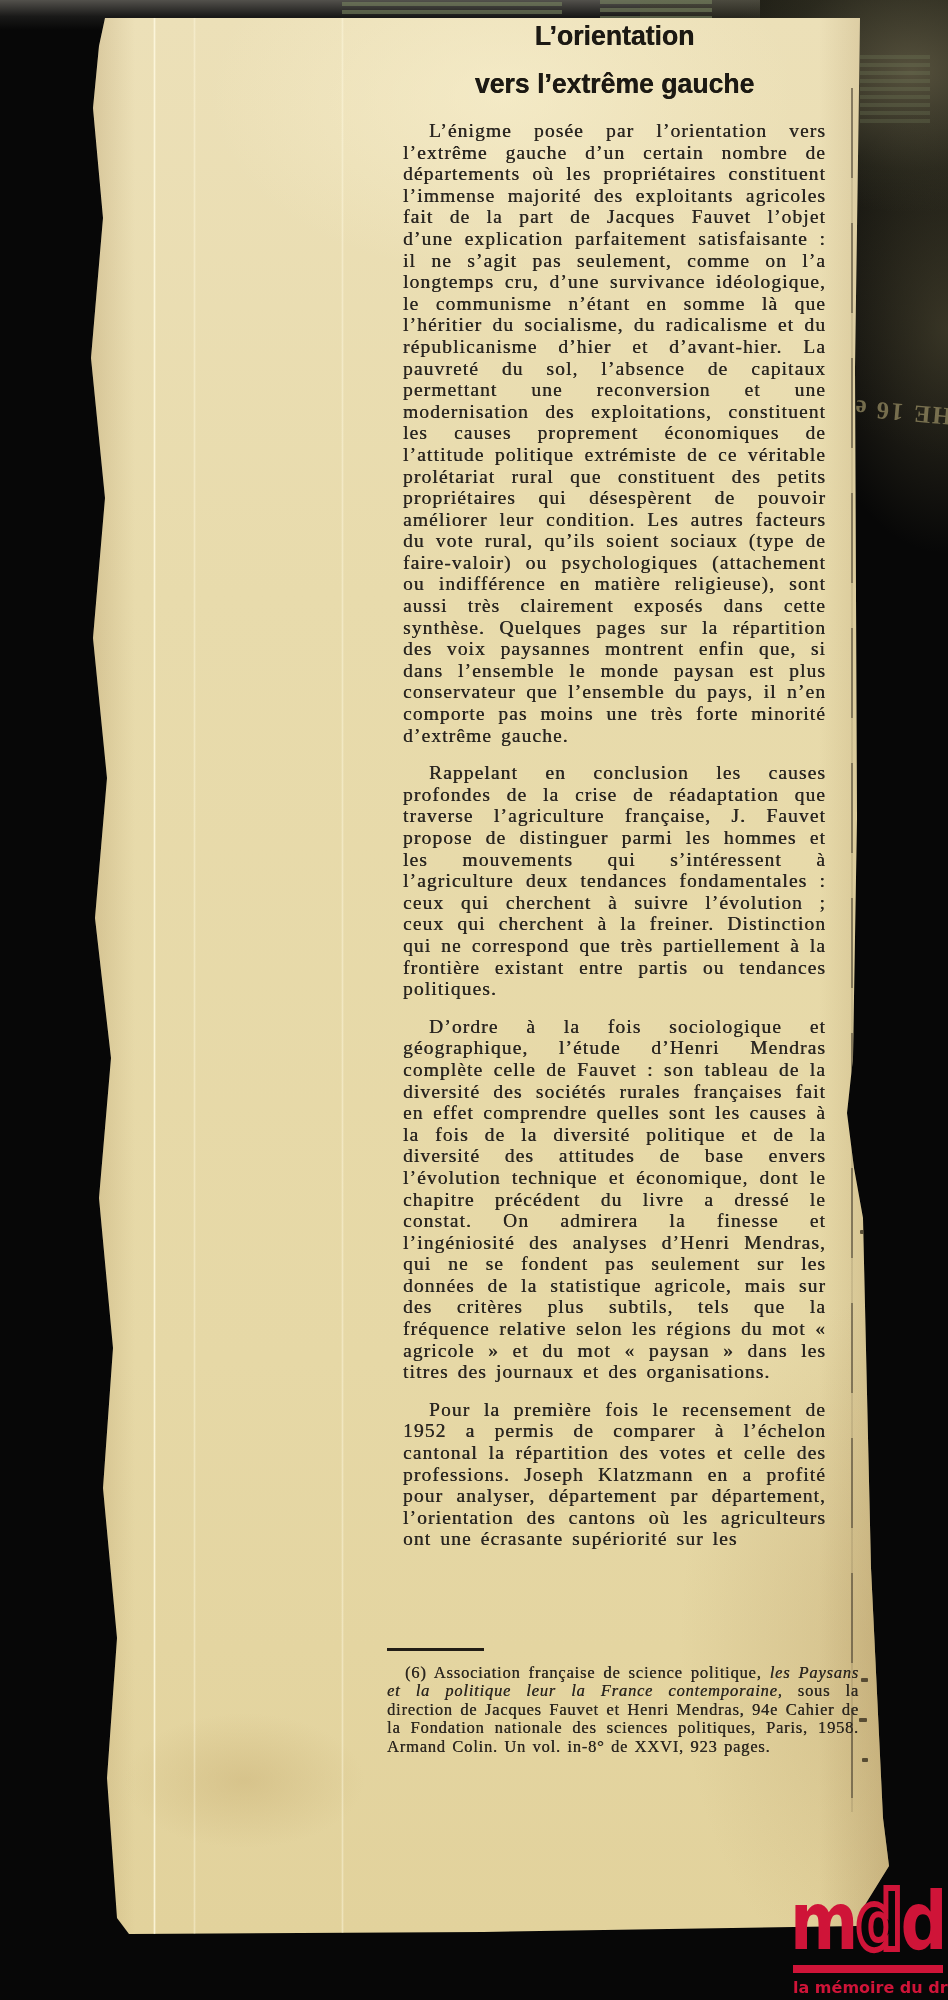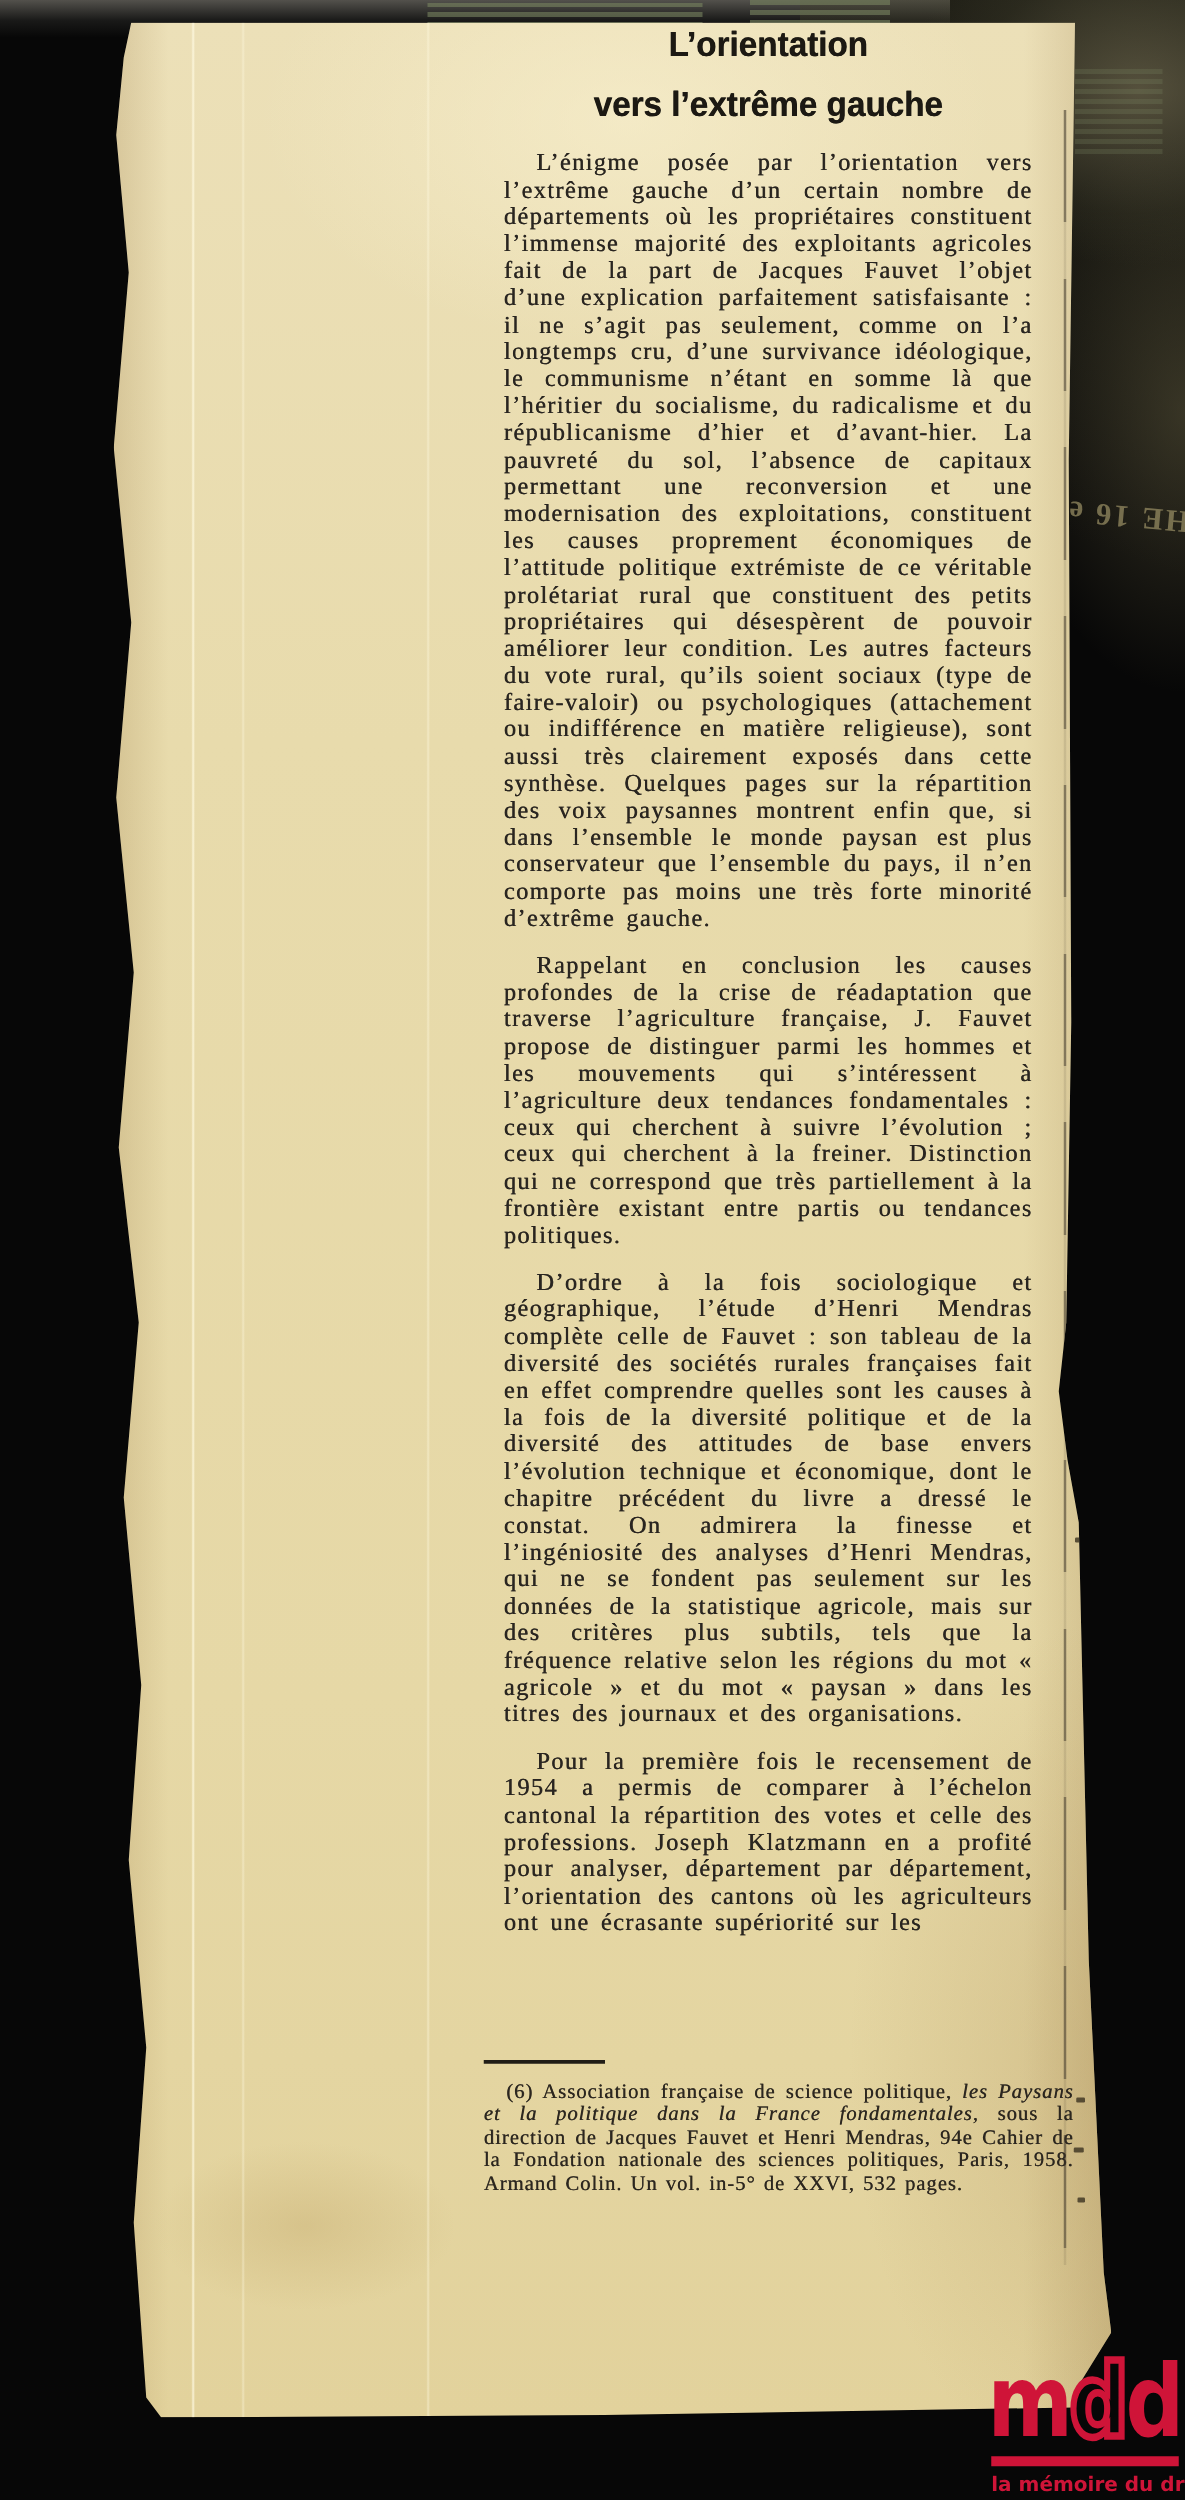--- a/index.html
+++ b/index.html
@@ -136,25 +136,25 @@
     <div class="crease c2"></div>
     <div class="crease c3"></div>
 
     <div class="headline h1">L’orientation</div>
     <div class="headline h2">vers l’extrême gauche</div>
 
     <div class="article">
       <p>L’énigme posée par l’orientation vers l’extrême gauche d’un certain nombre de départements où les propriétaires constituent l’immense majorité des exploitants agricoles fait de la part de Jacques Fauvet l’objet d’une explication parfaitement satisfaisante : il ne s’agit pas seulement, comme on l’a longtemps cru, d’une survivance idéologique, le communisme n’étant en somme là que l’héritier du socialisme, du radicalisme et du républicanisme d’hier et d’avant-hier. La pauvreté du sol, l’absence de capitaux permettant une reconversion et une modernisation des exploitations, constituent les causes proprement économiques de l’attitude politique extrémiste de ce véritable prolétariat rural que constituent des petits propriétaires qui désespèrent de pouvoir améliorer leur condition. Les autres facteurs du vote rural, qu’ils soient sociaux (type de faire-valoir) ou psychologiques (attachement ou indifférence en matière religieuse), sont aussi très clairement exposés dans cette synthèse. Quelques pages sur la répartition des voix paysannes montrent enfin que, si dans l’ensemble le monde paysan est plus conservateur que l’ensemble du pays, il n’en comporte pas moins une très forte minorité d’extrême gauche.</p>
       <p>Rappelant en conclusion les causes profondes de la crise de réadaptation que traverse l’agriculture française, J. Fauvet propose de distinguer parmi les hommes et les mouvements qui s’intéressent à l’agriculture deux tendances fondamentales : ceux qui cherchent à suivre l’évolution ; ceux qui cherchent à la freiner. Distinction qui ne correspond que très partiellement à la frontière existant entre partis ou tendances politiques.</p>
       <p>D’ordre à la fois sociologique et géographique, l’étude d’Henri Mendras complète celle de Fauvet : son tableau de la diversité des sociétés rurales françaises fait en effet comprendre quelles sont les causes à la fois de la diversité politique et de la diversité des attitudes de base envers l’évolution technique et économique, dont le chapitre précédent du livre a dressé le constat. On admirera la finesse et l’ingéniosité des analyses d’Henri Mendras, qui ne se fondent pas seulement sur les données de la statistique agricole, mais sur des critères plus subtils, tels que la fréquence relative selon les régions du mot « agricole » et du mot « paysan » dans les titres des journaux et des organisations.</p>
-      <p>Pour la première fois le recensement de 1954 a permis de comparer à l’échelon cantonal la répartition des votes et celle des professions. Joseph Klatzmann en a profité pour analyser, département par département, l’orientation des cantons où les agriculteurs ont une écrasante supériorité sur les</p>
+      <p>Pour la première fois le recensement de 1952 a permis de comparer à l’échelon cantonal la répartition des votes et celle des professions. Joseph Klatzmann en a profité pour analyser, département par département, l’orientation des cantons où les agriculteurs ont une écrasante supériorité sur les</p>
     </div>
 
     <div class="footnote-rule"></div>
-    <p class="footnote"><span>(6) Association française de science politique, </span><span class="it">les Paysans et la politique dans la France fondamentales,</span><span> sous la direction de Jacques Fauvet et Henri Mendras, 94e Cahier de la Fondation nationale des sciences politiques, Paris, 1958. Armand Colin. Un vol. in-5° de XXVI, 532 pages.</span></p>
+    <p class="footnote"><span>(6) Association française de science politique, </span><span class="it">les Paysans et la politique leur la France contemporaine,</span><span> sous la direction de Jacques Fauvet et Henri Mendras, 94e Cahier de la Fondation nationale des sciences politiques, Paris, 1958. Armand Colin. Un vol. in-8° de XXVI, 923 pages.</span></p>
 
     <div class="col-sep"></div>
     <i class="frag" style="left:775px;top:362px;width:6px;height:3px;"></i>
     <i class="frag" style="left:777px;top:402px;width:7px;height:3px;"></i>
     <i class="frag" style="left:776px;top:444px;width:5px;height:3px;"></i>
     <i class="frag" style="left:776px;top:1012px;width:8px;height:4px;"></i>
     <i class="frag" style="left:778px;top:1052px;width:6px;height:5px;"></i>
     <i class="frag" style="left:775px;top:1092px;width:9px;height:4px;"></i>
     <i class="frag" style="left:779px;top:1132px;width:5px;height:5px;"></i>
     <i class="frag" style="left:776px;top:1172px;width:7px;height:4px;"></i>

